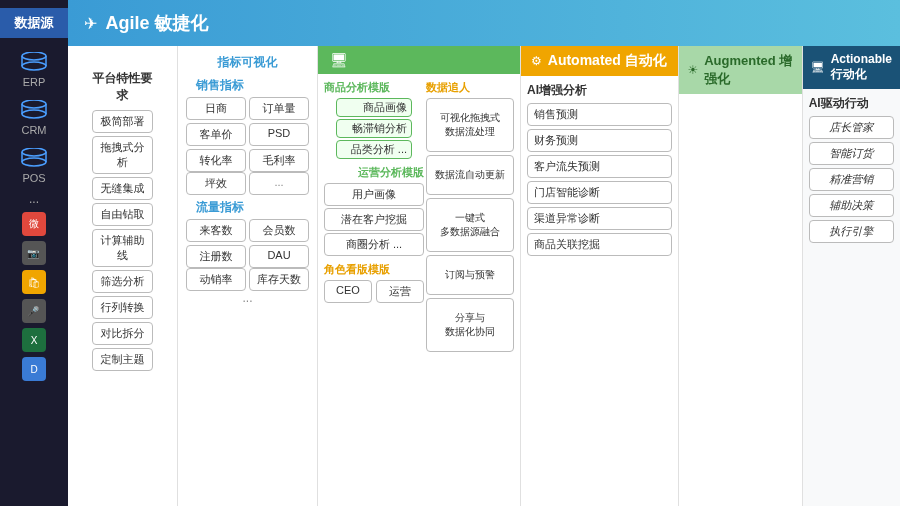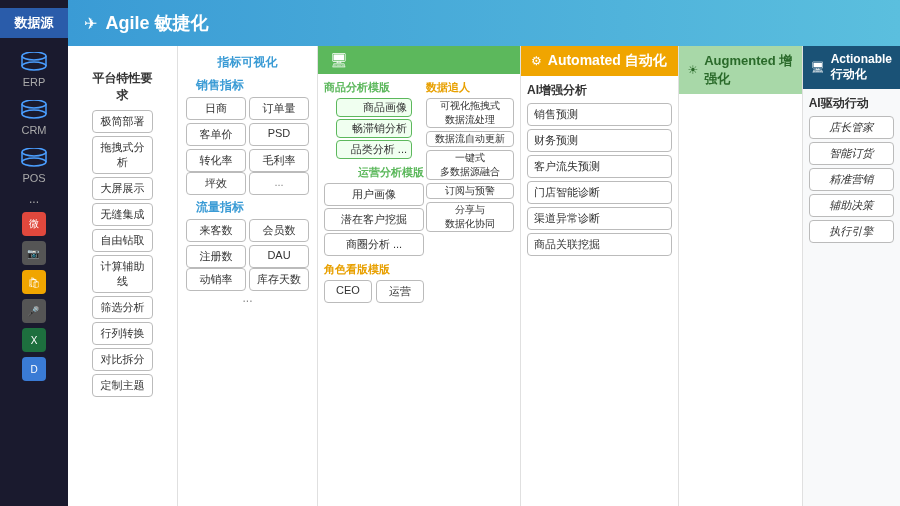--- a/index.html
+++ b/index.html
@@ -223,21 +223,21 @@
     }
     .tracker-title {
       font-size: 11px;
       color: #e8a000;
       font-weight: bold;
       margin-bottom: 3px;
     }
     .tracker-box {
       border: 1px solid #bbb;
       border-radius: 4px;
-      padding: 0 4px;
+      padding: 12px 4px;
       font-size: 10px;
       text-align: center;
       color: #333;
       background: #fff;
       margin: 3px 0;
     }
 
     
     .automated-area {
       width: 180px;
@@ -414,21 +414,20 @@
       <span class="header-icon">✈</span>
       <span class="header-agile-title">Agile 敏捷化</span>
     </div>
 
     <div class="body-area">
 
       <div class="platform-col">
         <div class="col-title">平台特性要求</div>
         <div class="feature-box">极简部署</div>
         <div class="feature-box">拖拽式分析</div>
-        <div class="feature-box">大屏展示</div>
         <div class="feature-box">无缝集成</div>
         <div class="feature-box">自由钻取</div>
         <div class="feature-box">计算辅助线</div>
         <div class="feature-box">筛选分析</div>
         <div class="feature-box">行列转换</div>
         <div class="feature-box">对比拆分</div>
         <div class="feature-box">定制主题</div>
       </div>
 
       <div class="metrics-col">

